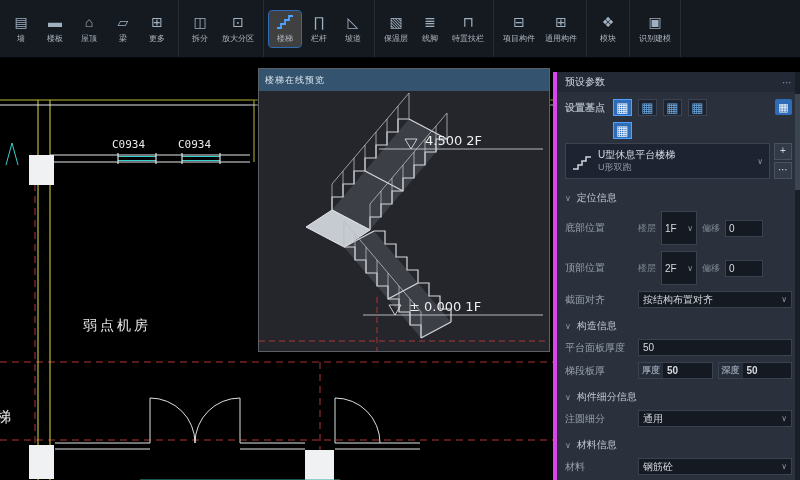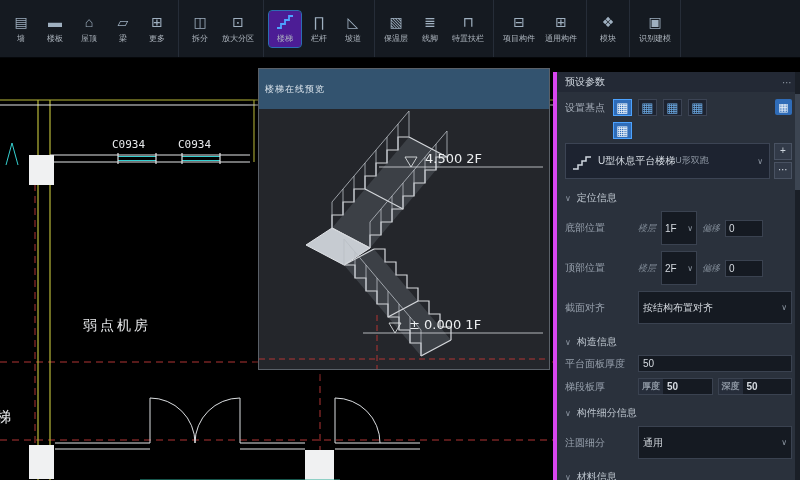--- a/index.html
+++ b/index.html
@@ -5,74 +5,74 @@
   html,body{margin:0;padding:0;}
   body{width:800px;height:480px;position:relative;overflow:hidden;background:#000;
        font-family:"Liberation Sans","DejaVu Sans",sans-serif;}
 
   
   .toolbar{position:absolute;top:0;left:0;width:800px;height:57px;background:#151a21;
            border-bottom:1px solid #05070a;display:flex;align-items:stretch;z-index:10;}
   .tb-group{display:flex;align-items:center;padding:3px 5px;border-right:1px solid #262d38;gap:2px;}
   .tb-item{display:flex;flex-direction:column;align-items:center;justify-content:center;gap:3px;
            padding:3px 4px;border-radius:3px;min-width:24px;cursor:pointer;}
-  .tb-item.active{background:#4c1d95;outline:1px solid #2d6cb4;}
+  .tb-item.active{background:#404040;outline:1px solid #2d6cb4;}
   .tb-icon{font-size:14px;line-height:16px;height:16px;color:#9fb0c0;}
   .tb-item.active .tb-icon{color:#4da3ff;}
   .tb-label{font-size:8px;color:#aeb6bf;white-space:nowrap;}
 
   
   .canvas{position:absolute;top:72px;left:0;width:553px;height:423px;background:#000;}
   .cad text{font-family:"DejaVu Sans Mono","Liberation Mono",monospace;}
 
   
   .preview{position:absolute;left:258px;top:68px;width:290px;background:#24262b;
            border:1px solid #5a6068;box-shadow:0 3px 10px rgba(0,0,0,.65);z-index:5;}
   .preview-titlebar{height:16px;background:#33536f;color:#dbe4ec;font-size:9px;line-height:16px;
-                    padding:12px 6px;letter-spacing:1px;}
+                    padding:3px 6px;letter-spacing:1px;}
   .preview-body{display:block;}
 
   
   .panel{position:absolute;top:72px;right:0;width:247px;height:423px;background:#2a313c;
          border-left:4px solid #d946ef;color:#c3cad2;font-size:10px;z-index:10;box-sizing:border-box;}
   .panel-header{height:20px;background:#232935;display:flex;justify-content:space-between;
                 align-items:center;padding:0 8px;color:#cfd6de;}
   .panel-header .more{color:#8d96a2;cursor:pointer;}
   .bp-row{display:flex;align-items:flex-start;padding:7px 8px 2px;gap:8px;}
-  .bp-label{color:#a7afba;padding-top:2px;flex-shrink:0;}
+  .bp-label{color:#a7afba;padding-top:2px;flex-shrink:0;font-weight:bold;}
   .bp-icons{display:flex;gap:6px;flex-wrap:wrap;width:112px;}
   .bp-icon{width:17px;height:15px;font-size:13px;line-height:15px;text-align:center;
            color:#6aa7e0;border:1px solid #3c4454;background:#1d2330;cursor:pointer;}
   .bp-icon.active{background:#2f6cb8;color:#eaf2fa;border-color:#4da3ff;}
   .bp-side{margin-left:auto;width:17px;height:16px;background:#2f6cb8;color:#eaf2fa;font-size:11px;
            line-height:16px;text-align:center;border-radius:2px;cursor:pointer;}
   .props-label{padding:7px 8px 3px;color:#b9c1ca;}
   .type-row{display:flex;gap:4px;margin:2px 8px 4px;}
   .type-box{flex:1;display:flex;align-items:center;gap:6px;background:#1d2330;
             border:1px solid #3c4454;padding:3px 6px;cursor:pointer;}
-  .type-texts{display:flex;flex-direction:row;flex:1;line-height:1.25;}
+  .type-texts{display:flex;flex-direction:column;flex:1;line-height:1.25;}
   .type-name{font-size:10px;color:#d8dee5;}
   .type-sub{font-size:9px;color:#8d96a2;}
   .chev{font-size:8px;color:#8d96a2;}
   .type-btns{display:flex;flex-direction:column;gap:2px;}
   .t-btn{width:16px;height:15px;background:#323a48;border:1px solid #495262;color:#cfd6de;
          font-size:10px;line-height:14px;text-align:center;cursor:pointer;}
   .sec{display:flex;align-items:center;gap:6px;padding:8px 8px 3px;color:#bfc7d0;}
   .sec .chev{font-size:8px;}
   .prow{display:flex;align-items:center;padding:3px 8px;gap:5px;}
   .plab{width:68px;color:#97a0ac;flex-shrink:0;}
-  .mlab{color:#7e8894;font-size:9px;flex-shrink:0;font-style:italic;}
+  .mlab{color:#7e8894;font-size:9px;flex-shrink:0;}
   .pinput{flex:1;height:17px;background:#151a22;border:1px solid #3a4250;color:#d5dae0;
           font-size:10px;padding:0 4px;box-sizing:border-box;font-family:inherit;}
   .minput{width:38px;height:17px;background:#151a22;border:1px solid #3a4250;color:#d5dae0;
           font-size:10px;padding:0 3px;box-sizing:border-box;font-family:inherit;}
   .mselect{width:36px;height:17px;background:#151a22;border:1px solid #3a4250;color:#d5dae0;
            display:flex;align-items:center;justify-content:space-between;padding:16px 3px;
            box-sizing:border-box;cursor:pointer;}
-  .pselect{flex:1;height:33px;background:#151a22;border:1px solid #3a4250;color:#d5dae0;
+  .pselect{flex:1;height:17px;background:#151a22;border:1px solid #3a4250;color:#d5dae0;
            display:flex;align-items:center;justify-content:space-between;padding:0 4px;
            box-sizing:border-box;cursor:pointer;}
   .pref-input{flex:1;height:17px;display:flex;align-items:stretch;background:#151a22;
               border:1px solid #3a4250;box-sizing:border-box;cursor:text;font-weight:bold;}
   .pref{background:#262d3a;color:#8d96a2;font-size:9px;padding:0 3px;display:flex;align-items:center;}
   .pval{padding:0 4px;color:#d5dae0;display:flex;align-items:center;}
   .panel-scroll{position:absolute;right:0;top:0;width:5px;height:423px;background:#1a1f27;}
   .panel-thumb{position:absolute;right:0;top:22px;width:5px;height:96px;background:#3c4552;}
 </style>
 </head>

